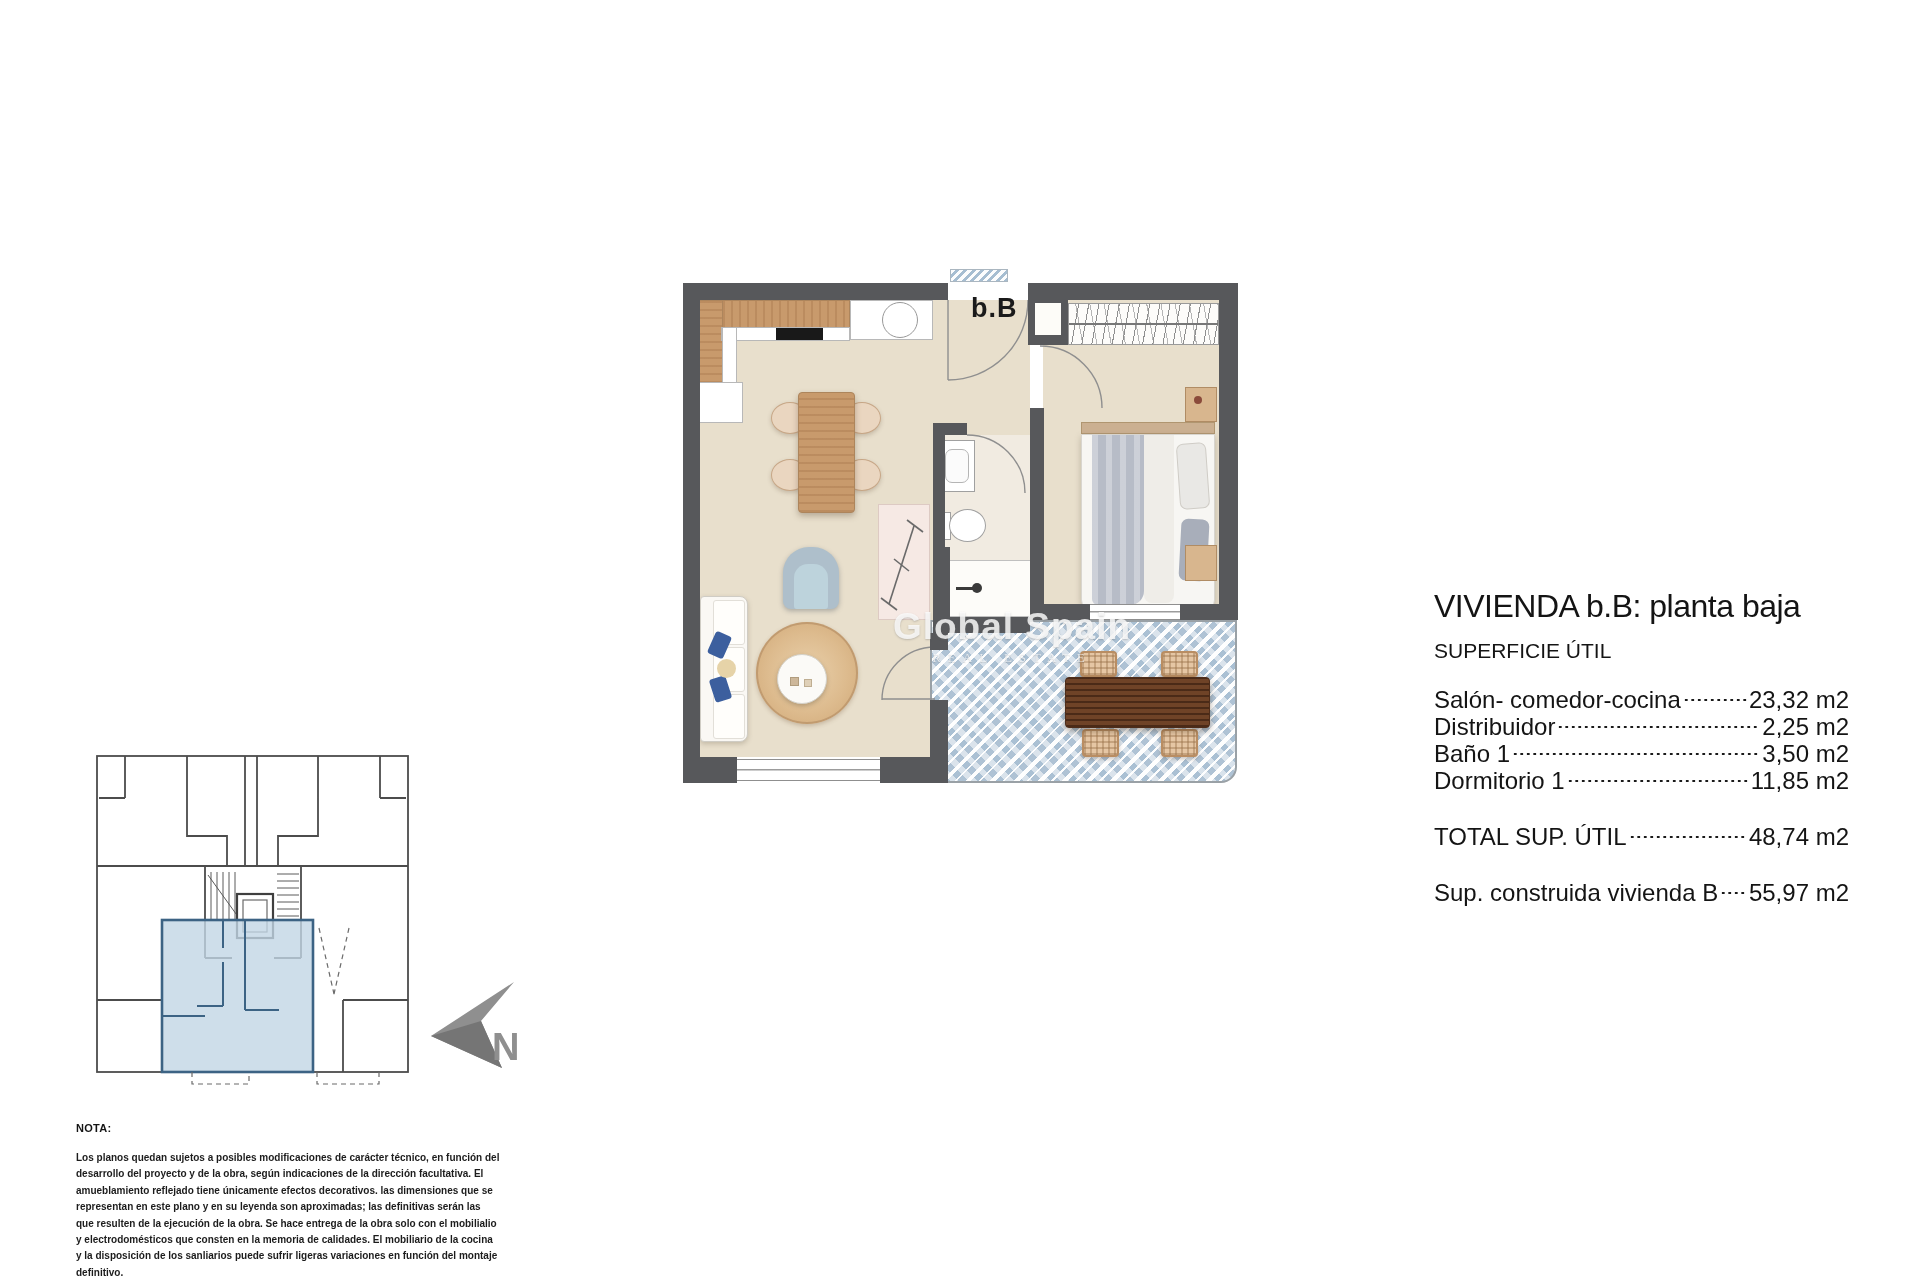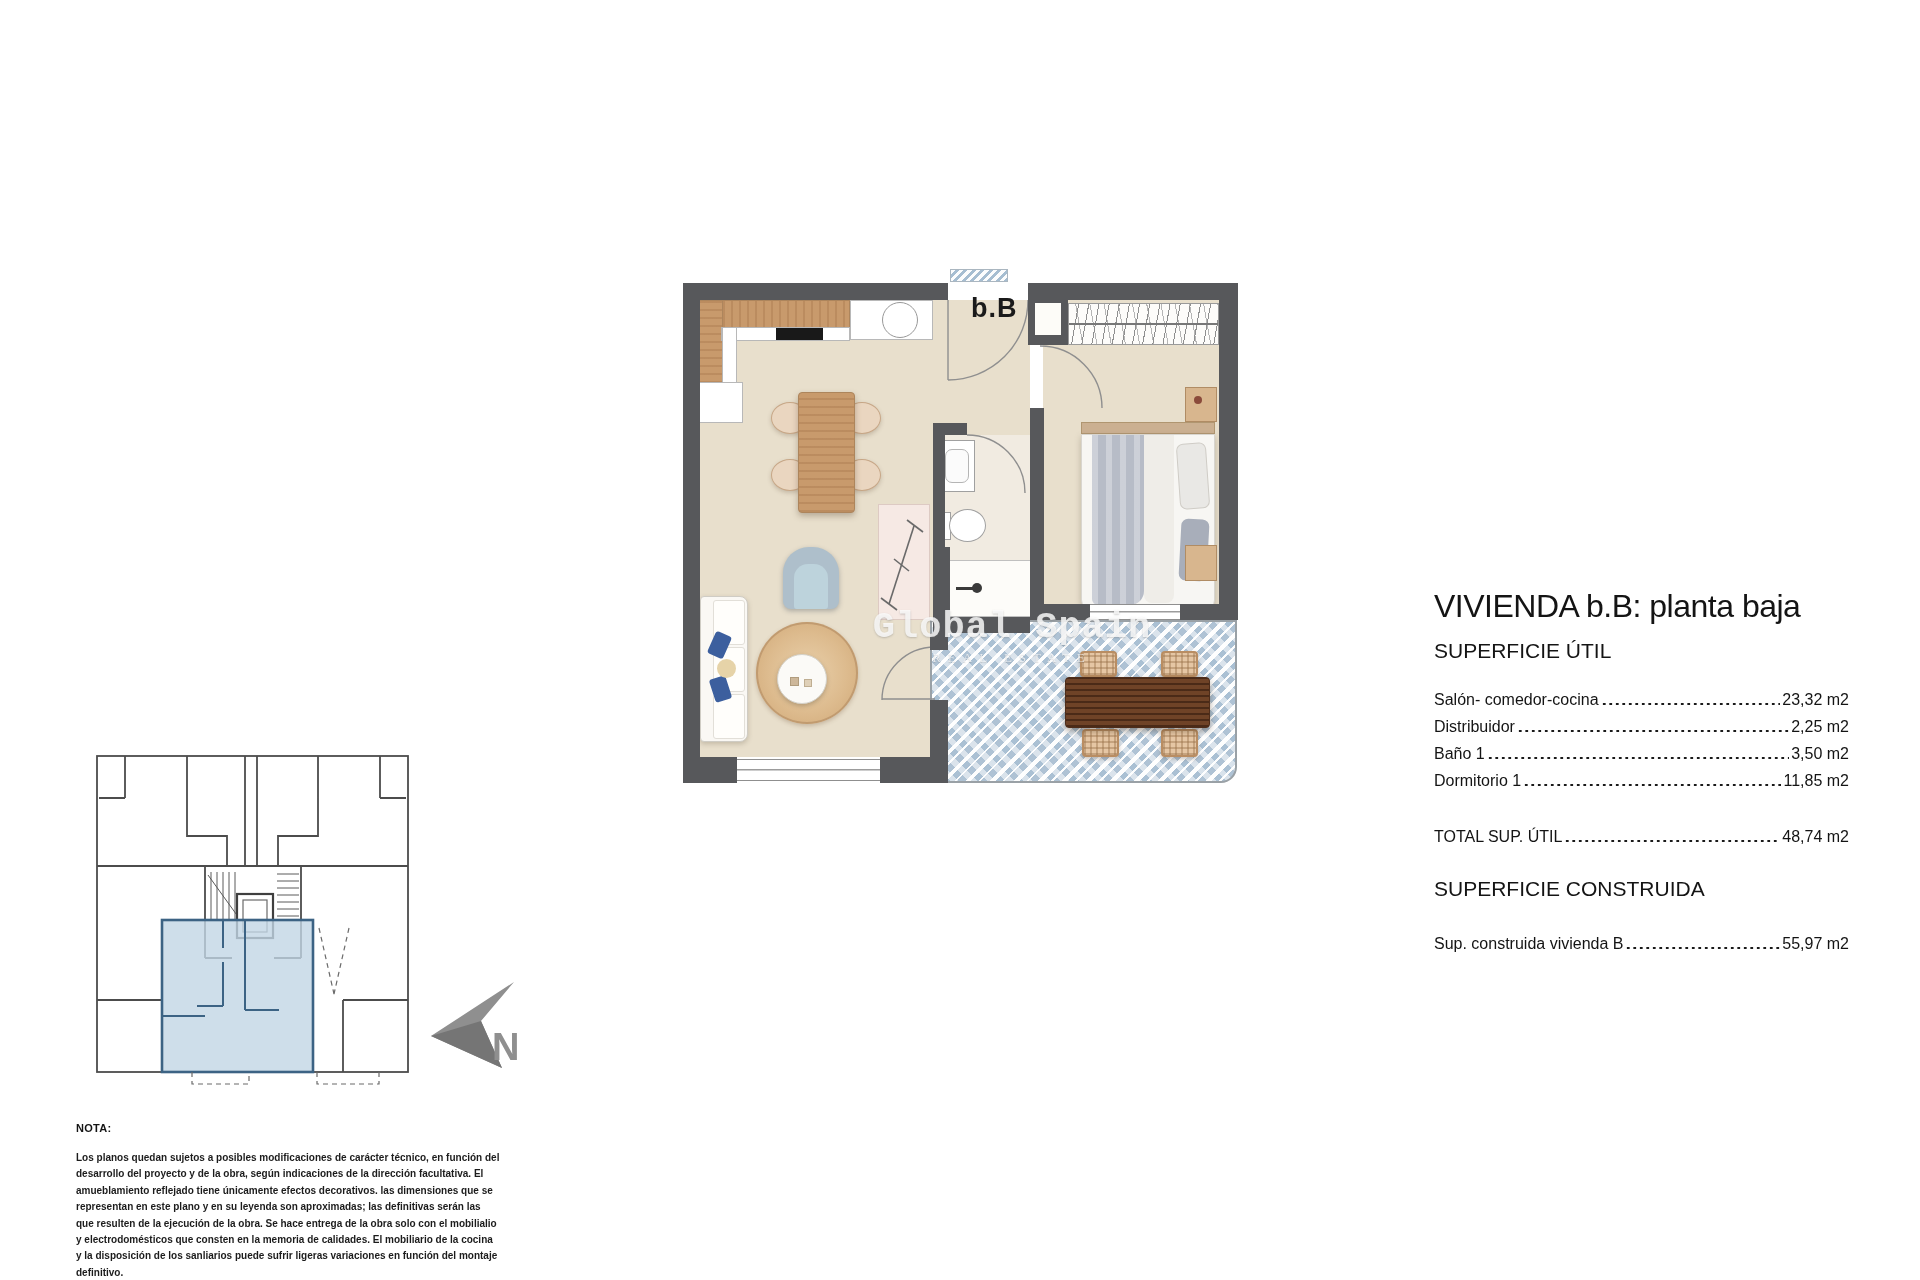--- a/index.html
+++ b/index.html
@@ -35,29 +35,29 @@
     border:2px solid #b98d62; border-radius:4px; box-shadow:0 2px 4px rgba(80,60,40,.3); }
   .t-table { background-color:#6f4327;
     background-image:repeating-linear-gradient(0deg, rgba(30,12,4,.45) 0 1.5px, rgba(0,0,0,0) 1.5px 6px);
     border:1px solid #4e2d1a; border-radius:4px; box-shadow:0 3px 6px rgba(60,40,20,.4); }
   .mat { background-color:#dfe7ee;
     background-image:repeating-linear-gradient(135deg, rgba(255,255,255,.9) 0 3px, rgba(160,185,206,.9) 3px 6px);
     border:1px solid #aab6c0; }
 
   
   #watermark { position:absolute; left:872px; top:606px; width:280px; text-align:center; z-index:10; pointer-events:none; }
-  #watermark .wm1 { font-family:Liberation Mono, monospace; font-size:37px; font-weight:600; color:rgba(252,252,252,.82); text-shadow:0 1px 2px rgba(110,110,110,.35); letter-spacing:1px; }
+  #watermark .wm1 { font-family:Liberation Sans, sans-serif; font-size:37px; font-weight:600; color:rgba(252,252,252,.82); text-shadow:0 1px 2px rgba(110,110,110,.35); letter-spacing:1px; }
   #watermark .wm2 { font-family:"Liberation Serif", serif; font-size:13px; letter-spacing:7px; color:rgba(250,250,250,.75); text-shadow:0 1px 1px rgba(120,120,120,.3); margin-top:2px; }
 
   
   #details { position:absolute; left:1434px; top:586px; width:415px; color:#141414; }
   #details .title { font-size:32px; letter-spacing:-0.5px; line-height:40px; }
   #details .section { font-size:21px; margin-top:13px; }
   #details .rows { margin-top:23px; }
-  .arow { display:flex; align-items:center; font-size:16px; line-height:27px; }
+  .arow { display:flex; align-items:flex-start; font-size:24px; line-height:27px; }
   .arow .lbl { white-space:nowrap; }
   .arow .dots { flex:1; height:20px; margin:0 2px;
     background-image:radial-gradient(circle, #1a1a1a 1.15px, rgba(0,0,0,0) 1.4px);
     background-size:6.5px 6px; background-repeat:repeat-x; background-position:left bottom 3px; }
   .arow .val { white-space:nowrap; text-align:right; }
   .mt27 { margin-top:29px; }
 
   
   #note { position:absolute; left:76px; top:1122px; width:424px; color:#141414; }
   #note .note-heading { font-size:11px; font-weight:bold; letter-spacing:.3px; }
@@ -273,21 +273,20 @@
       </div>
     </div>
 
     <div class="arow mt27">
       <span class="lbl">TOTAL SUP. ÚTIL</span>
       <span class="dots"></span>
       <span class="val">48,74 m2</span>
     </div>
 
 
-    <div class="section mt27" style="margin-top:27px;">SUPERFICIE CONSTRUIDA</div>
 
     <div class="arow mt27">
       <span class="lbl">Sup. construida vivienda B</span>
       <span class="dots"></span>
       <span class="val">55,97 m2</span>
     </div>
   </div>
 
   <div id="note">
     <div class="note-heading">NOTA:</div>

